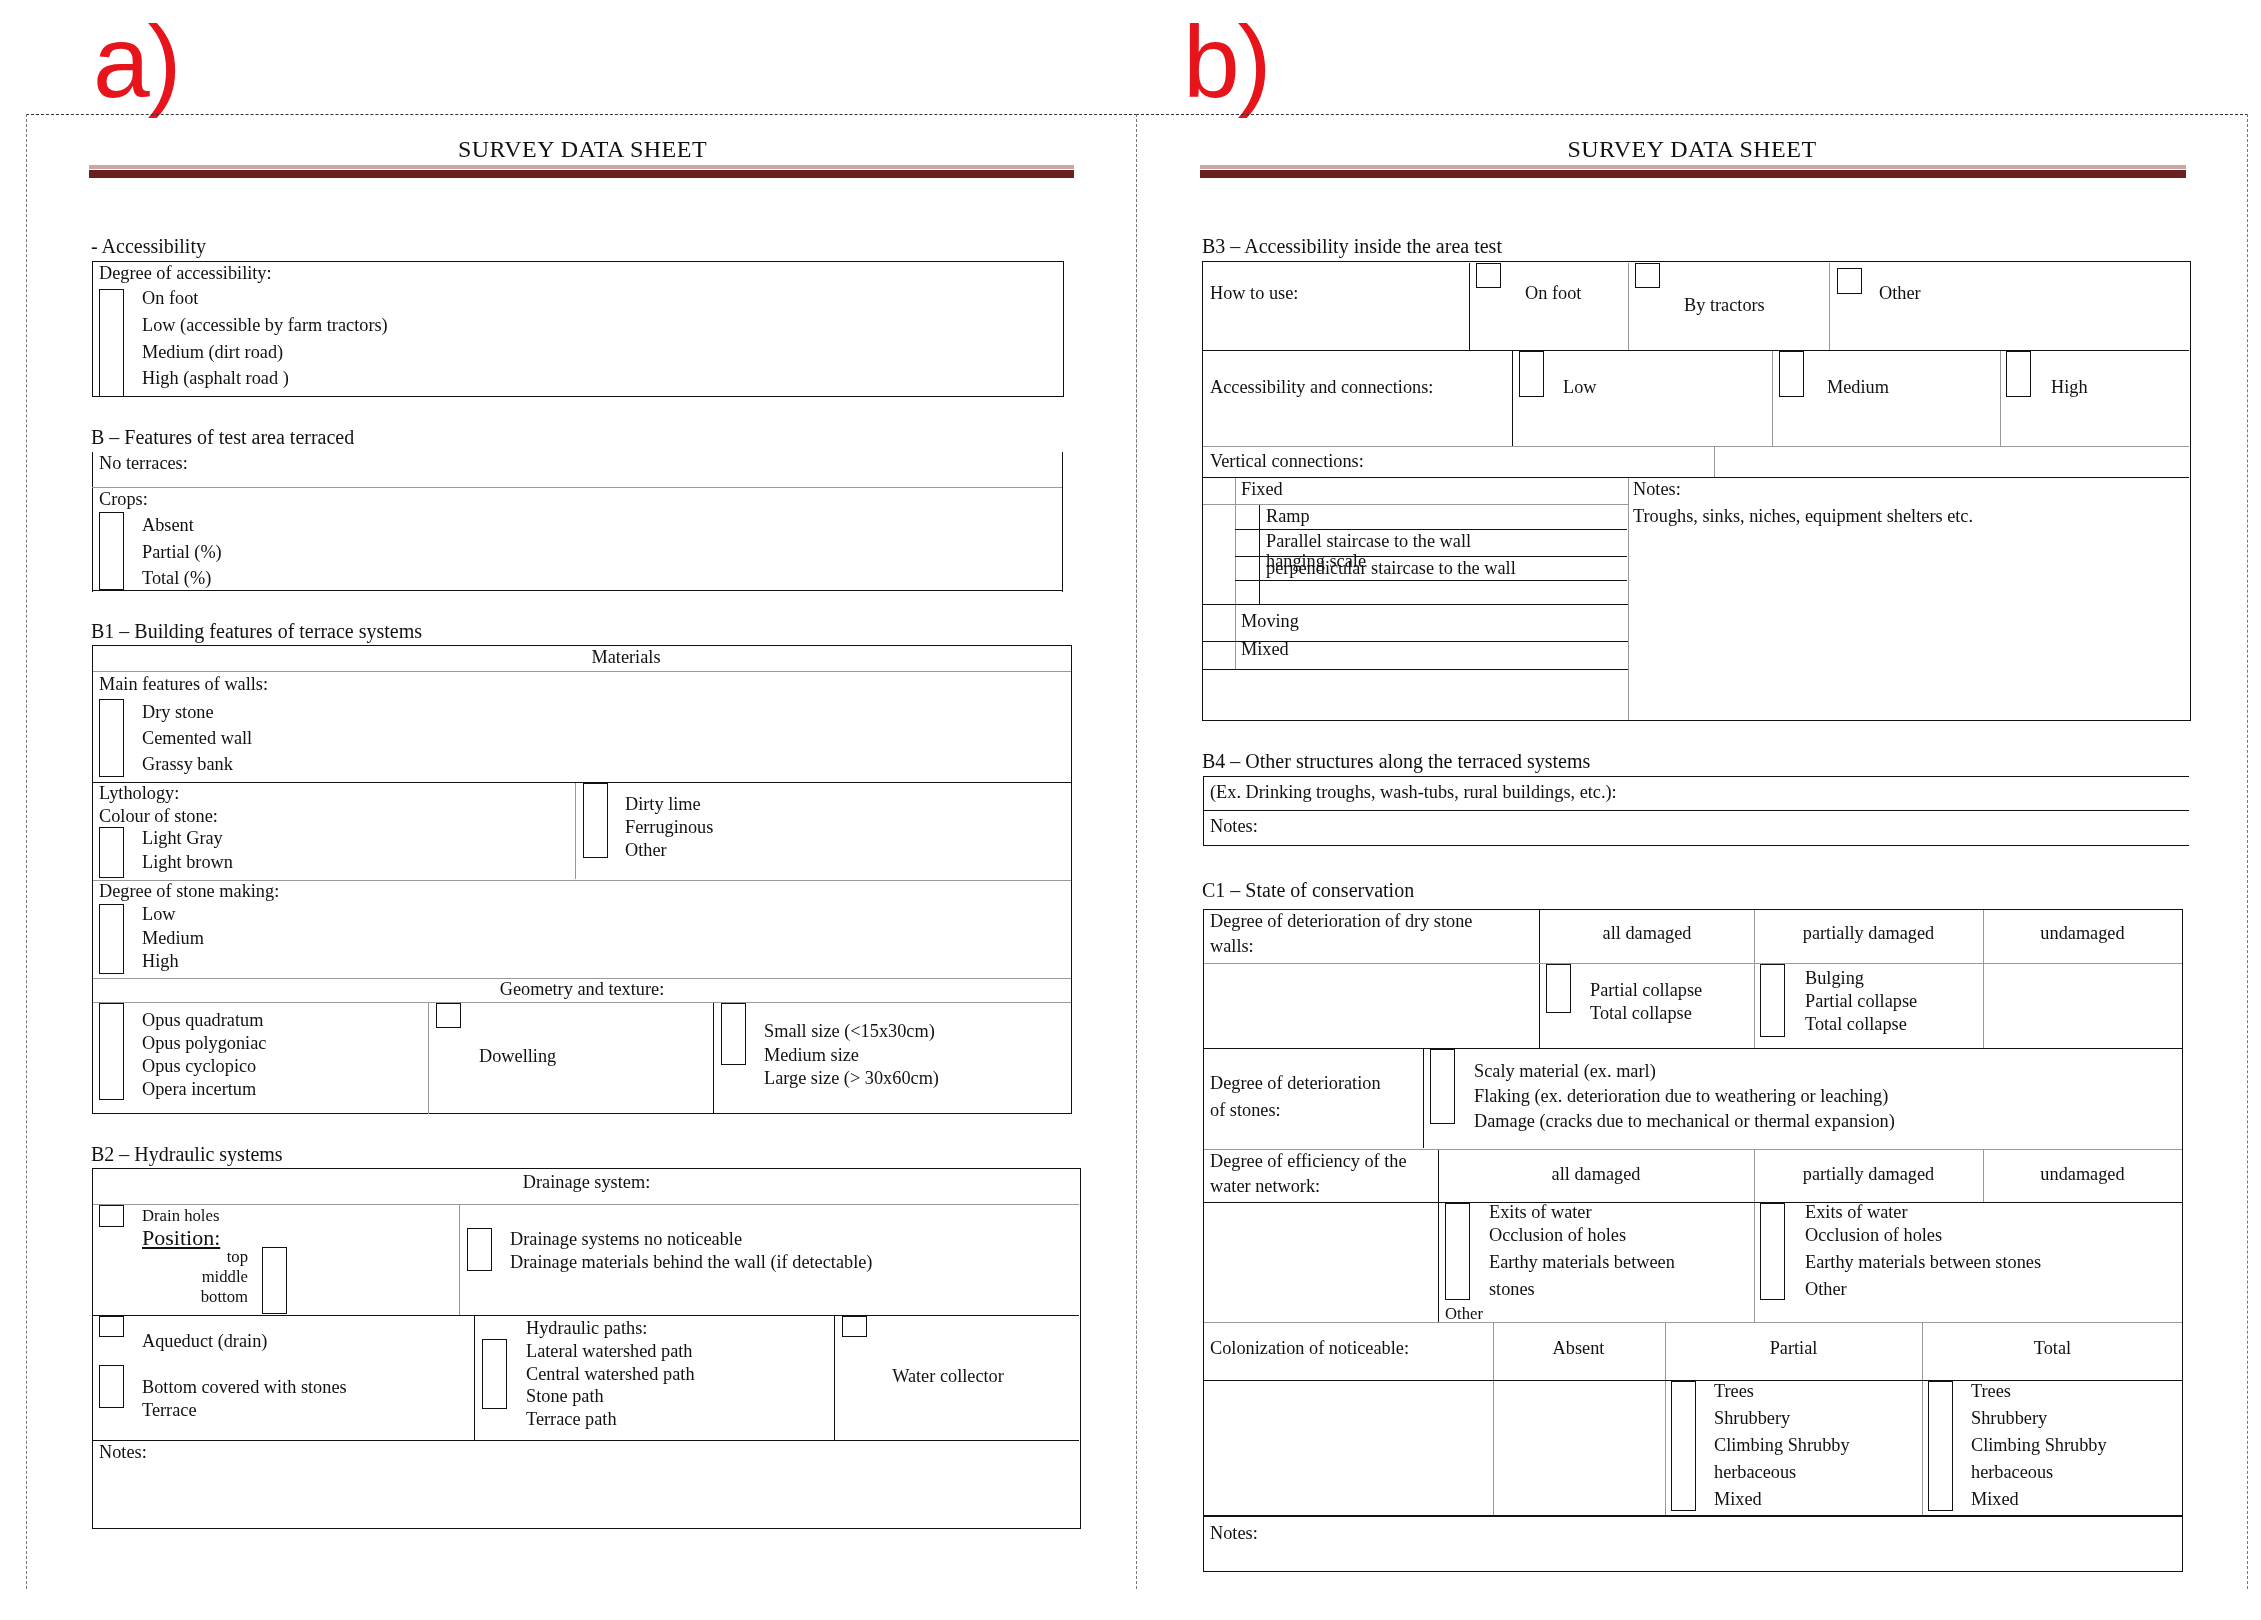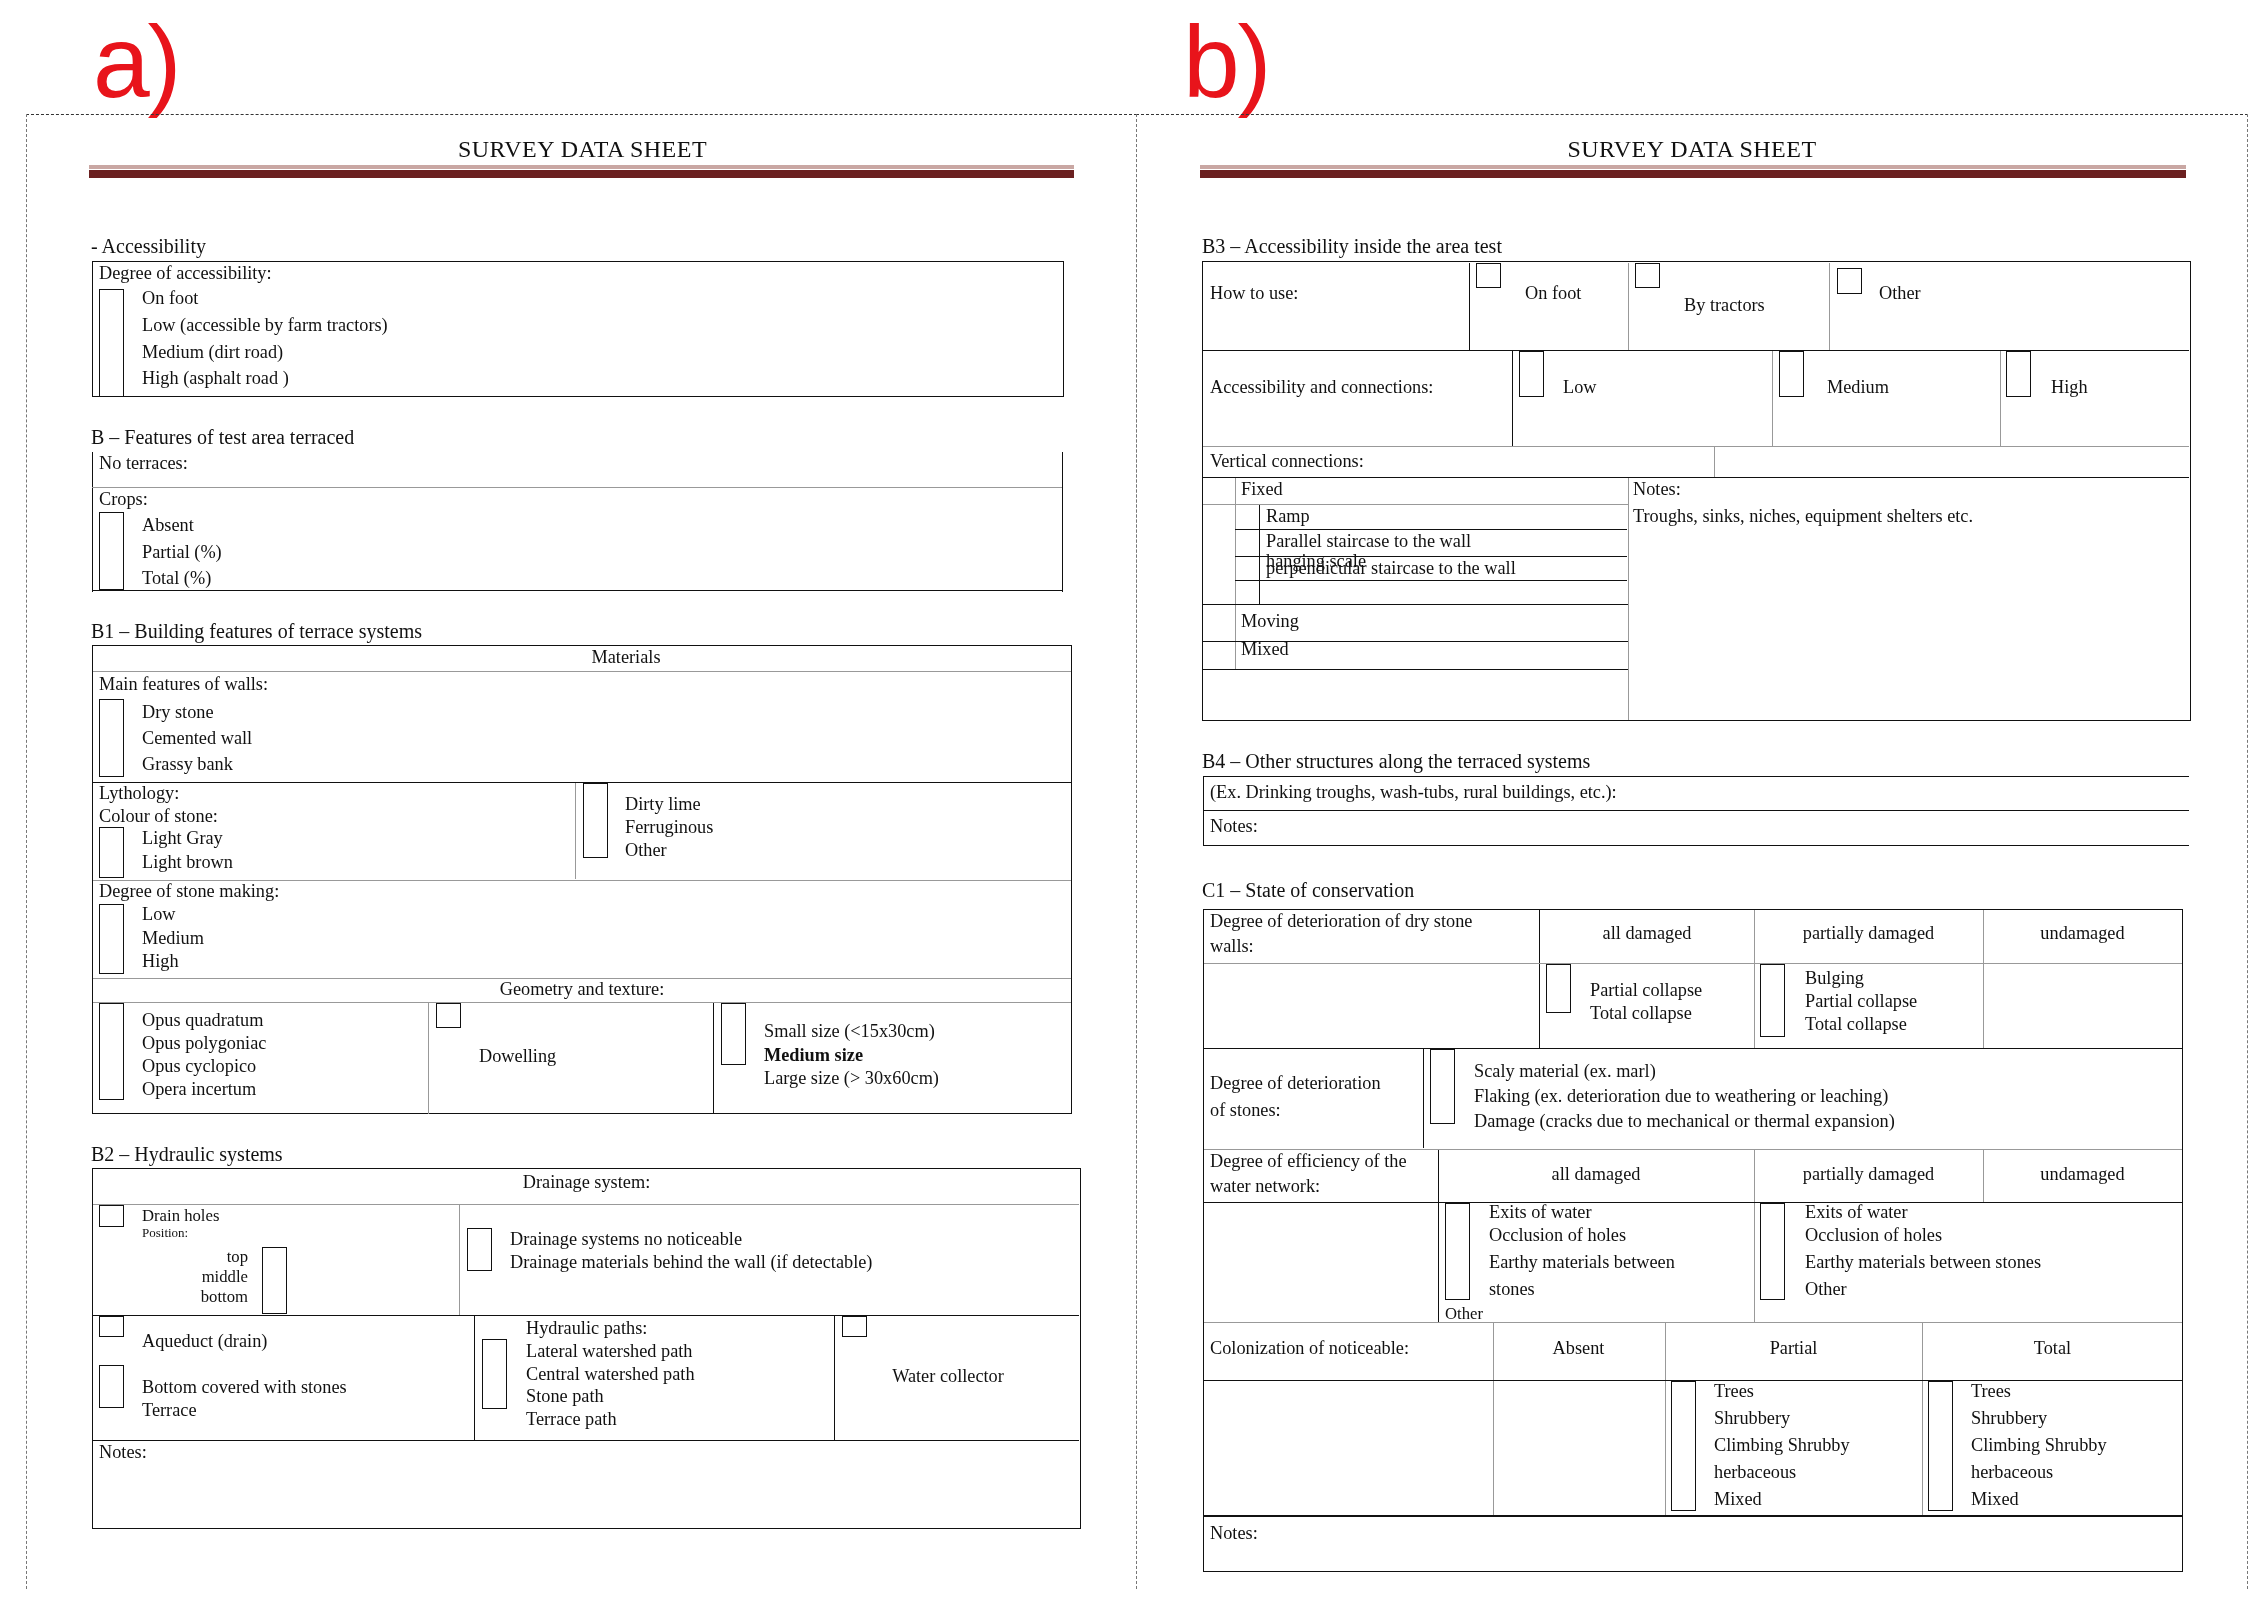--- a/index.html
+++ b/index.html
@@ -91,31 +91,31 @@
   <div class="vl" style="left:713px; top:1003px; height:111px;"></div>
   <div class="cb" style="left:99px; top:1003px; height:97px;"></div>
   <div class="t" style="left:142px; top:1010px;">Opus quadratum</div>
   <div class="t" style="left:142px; top:1033px;">Opus polygoniac</div>
   <div class="t" style="left:142px; top:1056px;">Opus cyclopico</div>
   <div class="t" style="left:142px; top:1079px;">Opera incertum</div>
   <div class="cbs" style="left:436px; top:1003px;"></div>
   <div class="t" style="left:479px; top:1046px;">Dowelling</div>
   <div class="cb" style="left:721px; top:1003px; height:62px;"></div>
   <div class="t" style="left:764px; top:1021px;">Small size (&lt;15x30cm)</div>
-  <div class="t" style="left:764px; top:1045px;font-weight:bold;">Medium size</div>
+  <div class="t" style="left:764px; top:1045px;">Medium size</div>
   <div class="t" style="left:764px; top:1068px;">Large size (&gt; 30x60cm)</div>
 
   <div class="sec" style="left:91px; top:1143px;">B2 – Hydraulic systems</div>
   <div class="box" style="left:92px; top:1168px; width:989px; height:361px;"></div>
   <div class="tc" style="left:92px; width:989px; top:1172px;">Drainage system:</div>
   <div class="hlg" style="left:93px; width:986px; top:1204px;"></div>
   <div class="vlg" style="left:459px; top:1205px; height:111px;"></div>
   <div class="cbs" style="left:99px; top:1205px; height:21.6px;"></div>
   <div class="t" style="left:142px; top:1206px; font-size:16.7px;">Drain holes</div>
-  <div class="t" style="left:142px; top:1225px; font-size:13px;">Position:</div>
+  <div class="t" style="left:142px; top:1225px; font-size:22px;text-decoration:underline;">Position:</div>
   <div class="t" style="left:194px; top:1247px; width:54px; text-align:right; font-size:16.7px;">top</div>
   <div class="t" style="left:194px; top:1267px; width:54px; text-align:right; font-size:16.7px;">middle</div>
   <div class="t" style="left:194px; top:1287px; width:54px; text-align:right; font-size:16.7px;">bottom</div>
   <div class="cb" style="left:262px; top:1247px; height:67px;"></div>
   <div class="cb" style="left:467px; top:1228px; height:43px;"></div>
   <div class="t" style="left:510px; top:1229px;">Drainage systems no noticeable</div>
   <div class="t" style="left:510px; top:1252px;">Drainage materials behind the wall (if detectable)</div>
   <div class="hl" style="left:93px; width:986px; top:1315px;"></div>
   <div class="vl" style="left:474px; top:1316px; height:124px;"></div>
   <div class="vl" style="left:834px; top:1316px; height:124px;"></div>

